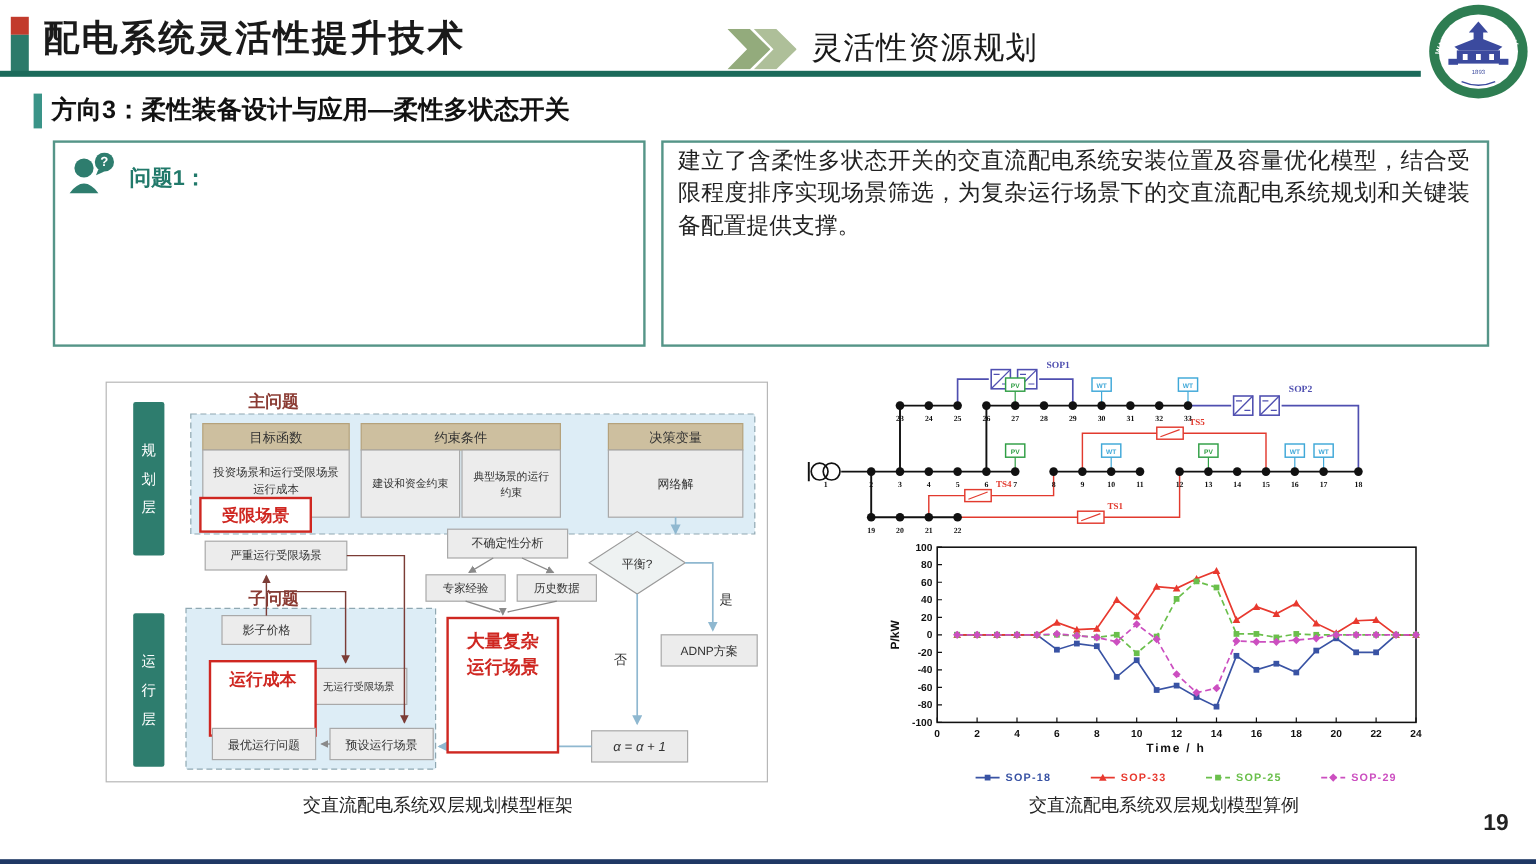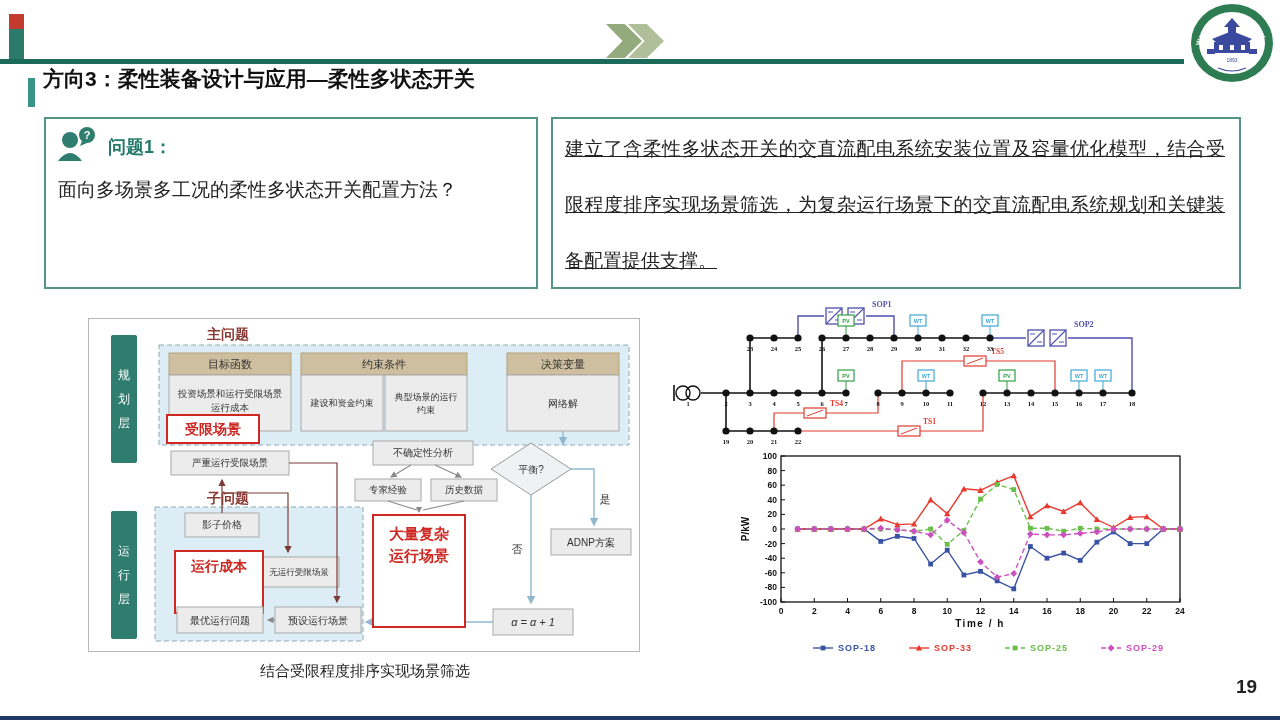--- a/index.html
+++ b/index.html
@@ -14,30 +14,30 @@
   .chev{display:inline-block;width:36px;height:34px;margin-right:-14px;
         clip-path:polygon(0 0,52% 0,100% 50%,52% 100%,0 100%,46% 50%);}
   .chev.c1{background:#93ab7c;}
   .chev.c2{background:#aebf99;}
   .subtitle{position:absolute;left:676px;top:22px;font-size:26px;font-weight:500;color:#1a1a1a;letter-spacing:1px;}
   .header-rule{position:absolute;left:0;top:59px;width:1184px;height:5px;background:#1b6a5a;}
   .logo{position:absolute;left:1188px;top:2px;width:88px;height:82px;}
 
   
   .sec-bar{position:absolute;left:28px;top:78px;width:7px;height:29px;background:#3a9488;}
-  .section-title{position:absolute;left:43px;top:65px;margin:0;font-size:21px;font-weight:bold;color:#111;}
+  .section-title{position:absolute;left:43px;top:77px;margin:0;font-size:21px;font-weight:bold;color:#111;}
 
   
   .qbox,.sbox{position:absolute;top:117px;height:172px;border:2px solid #559588;background:#fff;box-sizing:border-box;}
   .qbox{left:44px;width:494px;}
   .sbox{left:551px;width:690px;}
   .box-head{display:flex;align-items:center;gap:10px;padding:8px 0 0 10px;}
   .box-title{font-size:18px;font-weight:bold;color:#21796a;}
   .box-body{margin:10px 14px 0 12px;font-size:19px;color:#222;}
-  .sbox .box-body{line-height:56px;text-align:justify;margin-top:2px;text-decoration:underline;}
+  .sbox .box-body{line-height:27px;text-align:justify;margin-top:2px;}
 
   
   .fig-left{position:absolute;left:88px;top:318px;width:552px;height:334px;background:#fff;border:1px solid #b7b7b7;box-sizing:border-box;}
   .fig-net{position:absolute;left:664px;top:298px;width:495px;height:152px;}
   .fig-chart{position:absolute;left:735px;top:446px;width:455px;height:215px;}
   .caption{position:absolute;top:662px;font-size:15px;color:#222;text-align:center;}
   .caption.left{left:150px;width:430px;}
   .caption.right{left:770px;width:400px;}
   .page-num{position:absolute;left:1236px;top:676px;font-size:19px;font-weight:bold;color:#222;}
   .bottom-bar{position:absolute;left:0;bottom:0;width:1280px;height:4px;background:#1f3864;}
@@ -56,23 +56,25 @@
   .ln-maroon{stroke:#7b3c36;stroke-width:1.2;fill:none;}
   .ln-gray{stroke:#8a8a8a;stroke-width:1.1;fill:none;}
 </style>
 </head>
 <body>
 
 <div class="slide">
 
   <div class="accent-red"></div>
   <div class="accent-teal"></div>
+  <h1 class="page-title">配电系统灵活性提升技术</h1>
   <div class="chevrons">
     <span class="chev c1"></span><span class="chev c2"></span>
   </div>
+  <div class="subtitle">灵活性资源规划</div>
   <div class="header-rule"></div>
 
   <div class="logo">
     <svg width="88" height="82" viewBox="0 0 88 82">
       <ellipse cx="44" cy="41" rx="41" ry="39" fill="#2e7d52"></ellipse>
       <ellipse cx="44" cy="41" rx="33" ry="31" fill="#ffffff"></ellipse>
       <defs>
           <path id="arcpath" d="M 12,50 A 32,31 0 0 1 76,50"></path>
         </defs>
       <text font-size="7" fill="#ffffff" letter-spacing="0.6" font-weight="bold">
@@ -103,21 +105,20 @@
         <svg width="42" height="36" viewBox="0 0 42 36">
           <circle cx="14" cy="13" r="8" fill="#2e7d6e"></circle>
           <path d="M2,34 Q14,18 26,34 Z" fill="#2e7d6e"></path>
           <circle cx="31" cy="8" r="8" fill="#2e7d6e"></circle>
           <path d="M26,14 L24,19 L31,16 Z" fill="#2e7d6e"></path>
           <text x="31" y="11.5" font-size="11" font-weight="bold" fill="#fff" text-anchor="middle">?</text>
         </svg>
       </span>
       <span class="box-title">问题1：</span>
     </div>
-    <p class="box-body">面向多场景多工况的柔性多状态开关配置方法？</p>
   </div>
 
   <div class="sbox">
     <p class="box-body">建立了含柔性多状态开关的交直流配电系统安装位置及容量优化模型，结合受限程度排序实现场景筛选，为复杂运行场景下的交直流配电系统规划和关键装备配置提供支撑。</p>
   </div>
 
   <div class="fig-left">
     <svg width="550" height="332" viewBox="0 0 550 332" font-family="Liberation Sans, sans-serif">
       <defs>
         <marker id="mBlue" markerWidth="7" markerHeight="7" refX="5" refY="3" orient="auto">
@@ -529,16 +530,17 @@
           <text x="295" y="205" text-anchor="start" font-size="9" font-weight="bold" letter-spacing="1" fill="#6abf4b">SOP-25</text>
         </g>
         <g>
           <line x1="366" y1="202" x2="386" y2="202" stroke="#cc4fc0" stroke-width="1.4" stroke-dasharray="5 3"></line>
           <path d="M376,198.6 L379.4,202 L376,205.4 L372.6,202 Z" fill="#cc4fc0"></path>
           <text x="391" y="205" text-anchor="start" font-size="9" font-weight="bold" letter-spacing="1" fill="#cc4fc0">SOP-29</text>
         </g>
       </svg>
   </div>
 
-  <div class="caption left">结合受限程度排序实现场景筛选</div>
+  <div class="caption left">交直流配电系统双层规划模型框架</div>
+  <div class="caption right">交直流配电系统双层规划模型算例</div>
   <div class="page-num">19</div>
   <div class="bottom-bar"></div>
 </div>
 
 </body></html>

